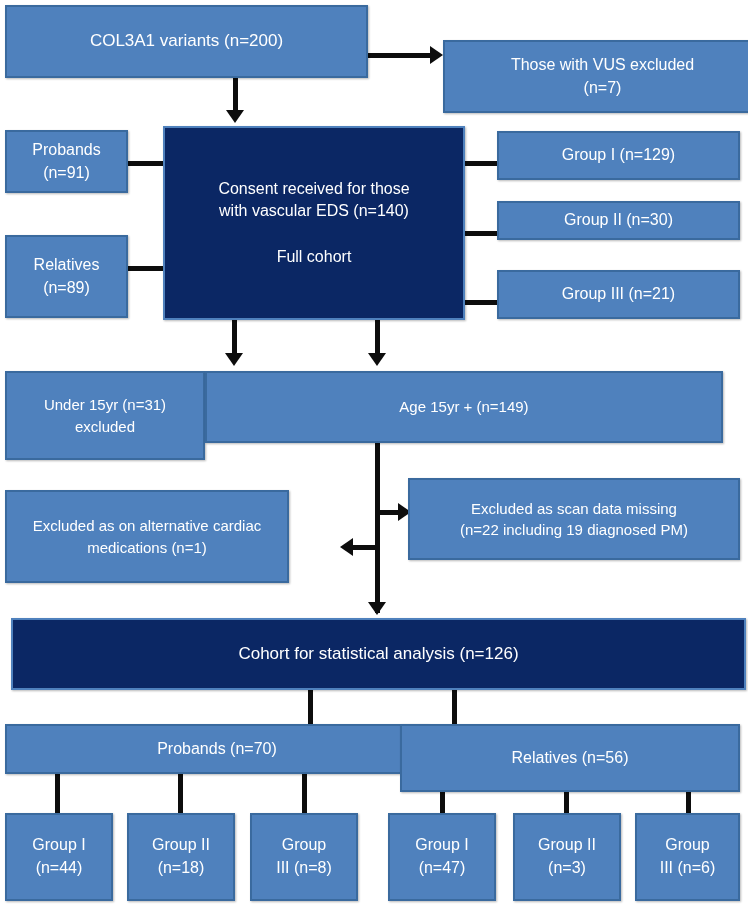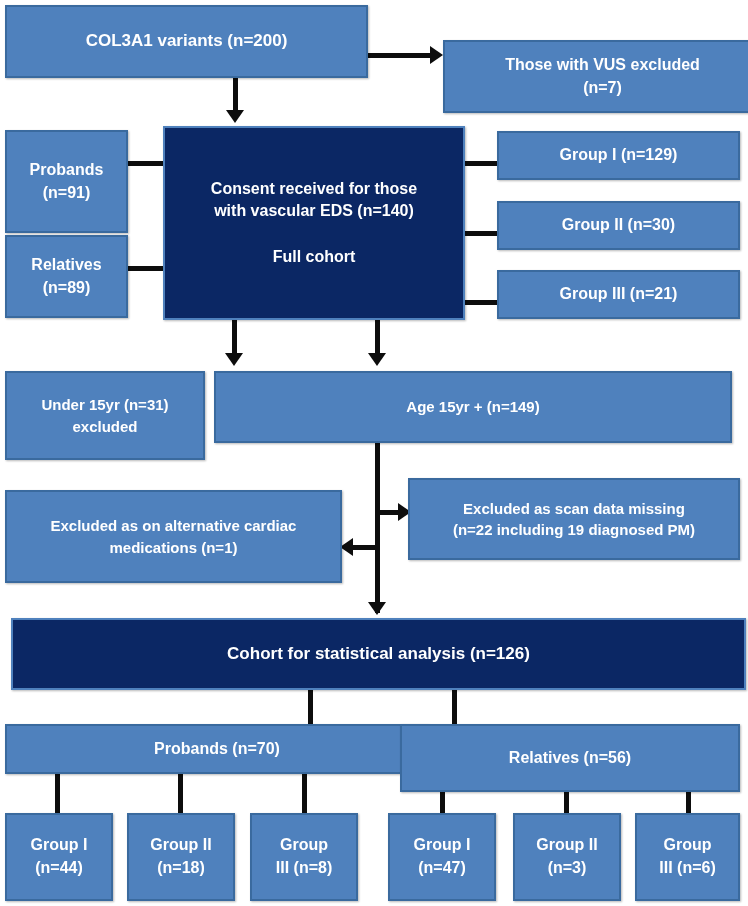--- a/index.html
+++ b/index.html
@@ -38,21 +38,20 @@
     background: #0B2764;
     border: 2px solid #4F81BD;
     box-shadow: 1px 1px 2px rgba(0,0,0,0.28);
   }
   .box .txt {
     display: block;
     width: 100%;
     padding: 0 11px;
     box-sizing: border-box;
     white-space: pre-line;
-    font-weight: bold;
   }
   
   .fs-17 { font-size: 17px; }
   .fs-16 { font-size: 16px; }
   .fs-15 { font-size: 15px; }
 
   
   .line {
     position: absolute;
     background: #0d0d0d;
@@ -130,58 +129,58 @@
 
   <div class="box box-light fs-17" style="left:5px; top:5px; width:363px; height:73px;">
     <span class="txt">COL3A1 variants (n=200)</span>
   </div>
 
   <div class="box box-light fs-16" style="left:443px; top:40px; width:319px; height:73px;">
     <span class="txt">Those with VUS excluded
 (n=7)</span>
   </div>
 
-  <div class="box box-light fs-16" style="left:5px; top:130px; width:123px; height:103px;">
+  <div class="box box-light fs-16" style="left:5px; top:130px; width:123px; height:63px;">
     <span class="txt">Probands
 (n=91)</span>
   </div>
 
   <div class="box box-light fs-16" style="left:5px; top:235px; width:123px; height:83px;">
     <span class="txt">Relatives
 (n=89)</span>
   </div>
 
   <div class="box box-dark fs-16" style="left:163px; top:126px; width:302px; height:194px;">
     <span class="txt">Consent received for those
 with vascular EDS (n=140)
 
 Full cohort</span>
   </div>
 
   <div class="box box-light fs-16" style="left:497px; top:131px; width:243px; height:49px;">
     <span class="txt">Group I (n=129)</span>
   </div>
 
-  <div class="box box-light fs-16" style="left:497px; top:201px; width:243px; height:49px;">
+  <div class="box box-light fs-16" style="left:497px; top:201px; width:243px; height:39px;">
     <span class="txt">Group II (n=30)</span>
   </div>
 
   <div class="box box-light fs-16" style="left:497px; top:270px; width:243px; height:49px;">
     <span class="txt">Group III (n=21)</span>
   </div>
 
   <div class="box box-light fs-15" style="left:5px; top:371px; width:200px; height:89px;">
     <span class="txt">Under 15yr (n=31) excluded</span>
   </div>
 
-  <div class="box box-light fs-15" style="left:214px; top:371px; width:518px; height:72px;">
+  <div class="box box-light fs-15" style="left:205px; top:371px; width:518px; height:72px;">
     <span class="txt">Age 15yr + (n=149)</span>
   </div>
 
-  <div class="box box-light fs-15" style="left:5px; top:490px; width:337px; height:93px;">
+  <div class="box box-light fs-15" style="left:5px; top:490px; width:284px; height:93px;">
     <span class="txt">Excluded as on alternative cardiac
 medications (n=1)</span>
   </div>
 
   <div class="box box-light fs-15" style="left:408px; top:478px; width:332px; height:82px;">
     <span class="txt">Excluded as scan data missing
 (n=22 including 19 diagnosed PM)</span>
   </div>
 
   <div class="box box-dark fs-17" style="left:5px; top:618px; width:735px; height:72px;margin-left:6px;">

